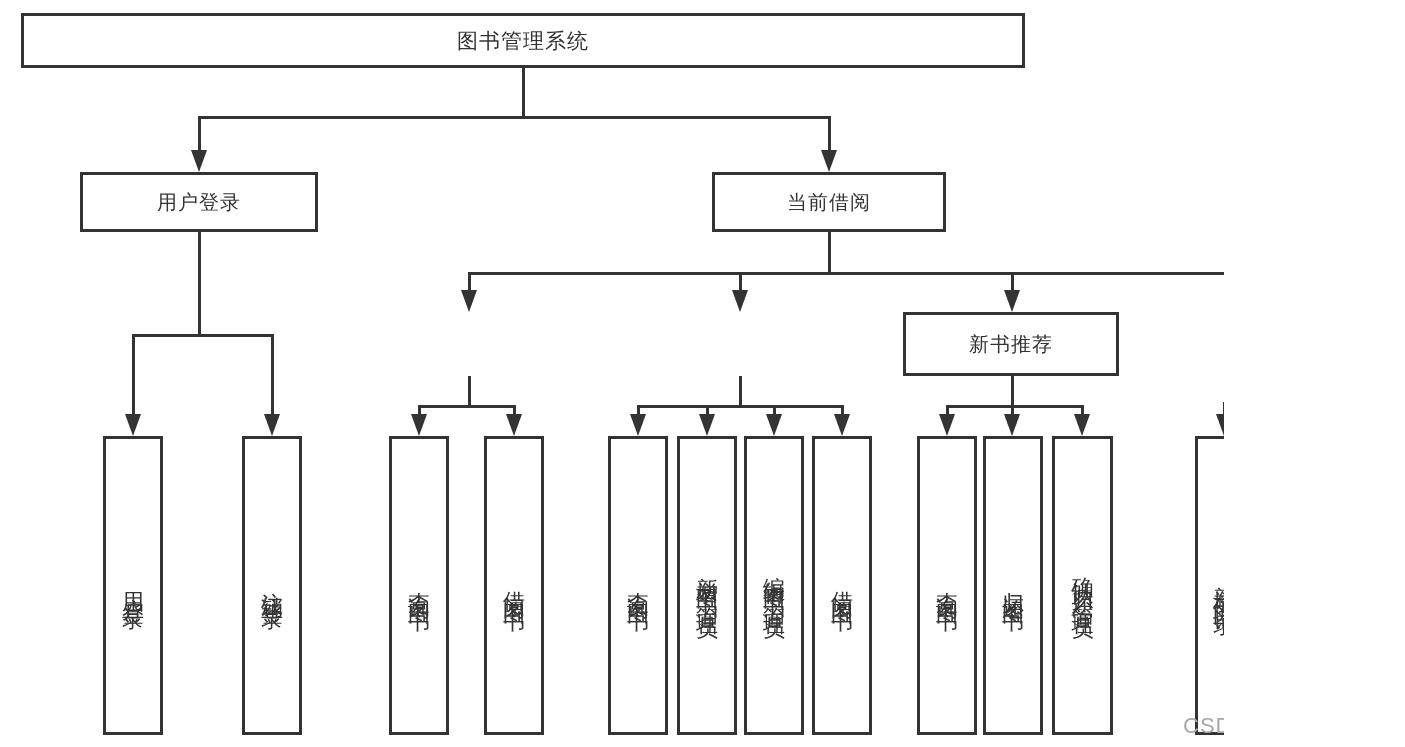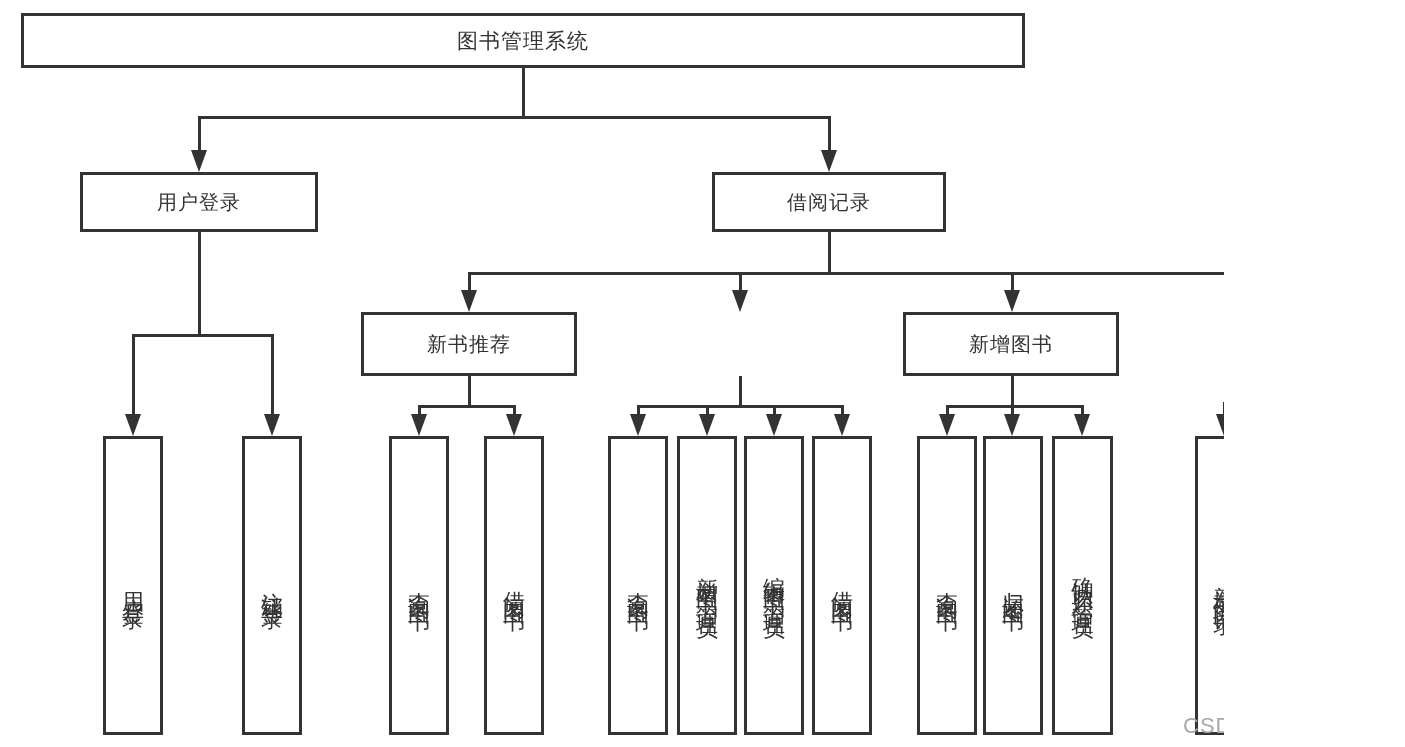--- a/index.html
+++ b/index.html
@@ -69,28 +69,25 @@
 <div class="stage">
 
   <div class="box top" style="left:21px;top:13px;width:1004px;height:55px">
     <span class="lbl">图书管理系统</span>
   </div>
 
   <div class="box" style="left:80px;top:172px;width:238px;height:60px">
     <span class="lbl">用户登录</span>
   </div>
   <div class="box" style="left:712px;top:172px;width:234px;height:60px">
-    <span class="lbl">借阅记录</span>
+    <span class="lbl">当前借阅</span>
   </div>
 
-  <div class="box" style="left:361px;top:312px;width:216px;height:64px">
+  <div class="box" style="left:903px;top:312px;width:216px;height:64px">
     <span class="lbl">新书推荐</span>
-  </div>
-  <div class="box" style="left:903px;top:312px;width:216px;height:64px">
-    <span class="lbl">新增图书</span>
   </div>
 
   <div class="box v" style="left:103px;top:436px;width:60px;height:299px">
     <span class="lbl">用户登录</span>
   </div>
   <div class="box v" style="left:242px;top:436px;width:60px;height:299px">
     <span class="lbl">注销登录</span>
   </div>
 
   <div class="box v" style="left:389px;top:436px;width:60px;height:299px">

